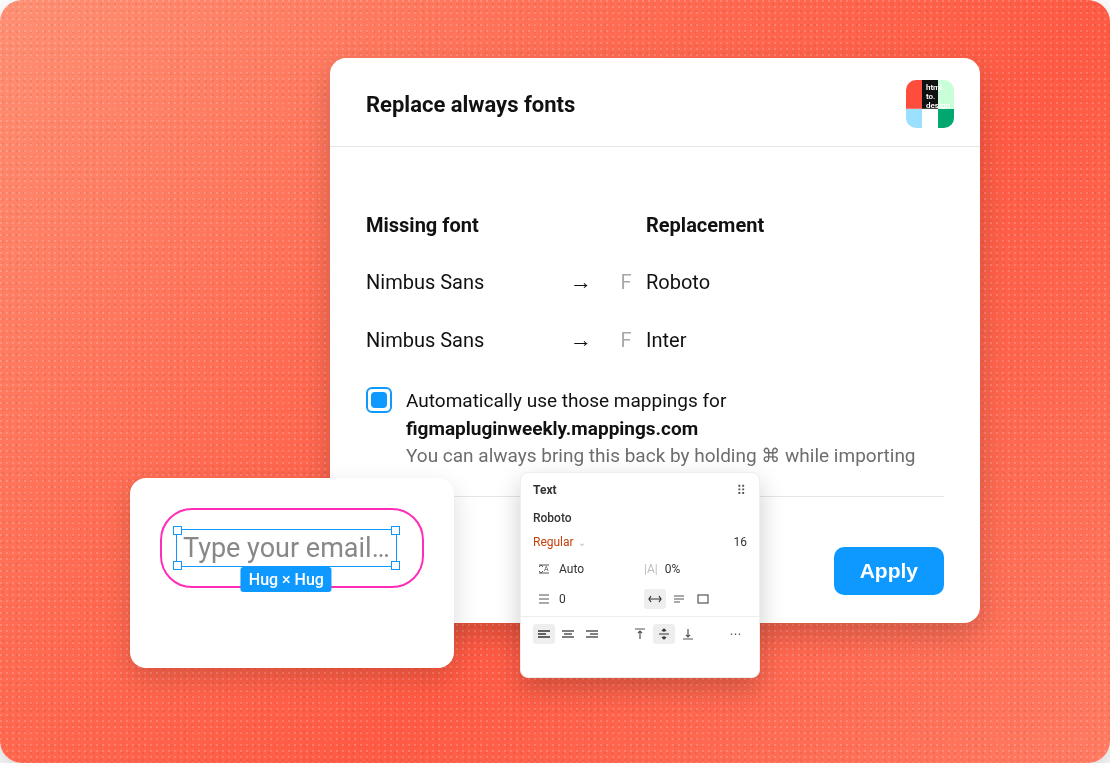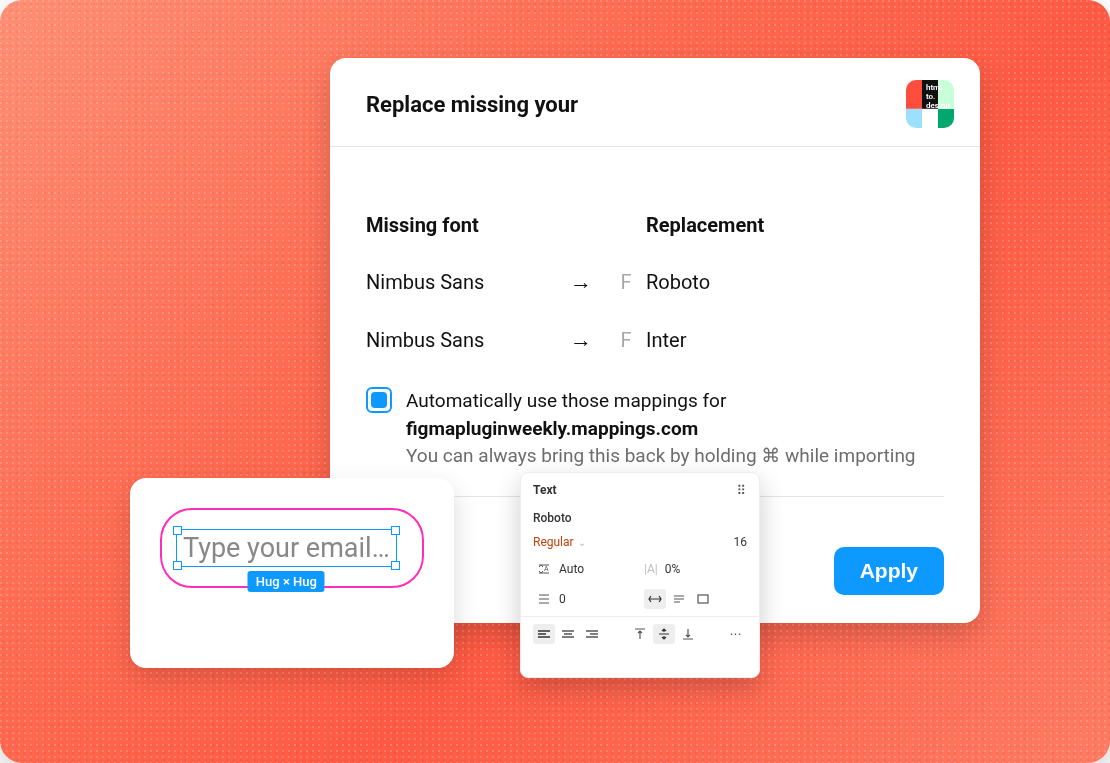--- a/index.html
+++ b/index.html
@@ -129,21 +129,21 @@
 .text-node::before { left: -4px; top: -4px; }
 .text-node::after  { right: -4px; top: -4px; }
 .h1 { position: absolute; left: 0; right: 0; bottom: 0; height: 0; }
 .h1::before { left: -4px; bottom: -4px; }
 .h1::after  { right: -4px; bottom: -4px; }
 .size-tag {
   position: absolute;
   left: 50%; transform: translateX(-50%);
   bottom: -26px;
   background: #0d99ff; color: #fff;
-  font-size: 13px; font-weight: 500;
+  font-size: 16px; font-weight: 500;
   padding: 3px 8px; border-radius: 3px;
 }
 
 .panel {
   position: absolute;
   left: 520px; top: 472px;
   width: 240px; height: 206px;
   background: #fff;
   border-radius: 8px;
   box-shadow: 0 10px 26px rgba(0,0,0,0.2);
@@ -177,21 +177,21 @@
 
 svg { display: block; }
 </style>
 </head>
 <body>
 
 <div class="canvas">
 
   <div class="modal">
     <div class="modal-head">
-      <div class="modal-title">Replace missing your</div>
+      <div class="modal-title">Replace always fonts</div>
       <div class="plugin-badge" data-text="html.
 to.
 design"></div>
     </div>
     <div class="modal-body">
       <div class="grid">
         <div class="col-head">Missing font</div>
         <div></div>
           <div></div>
         <div class="col-head">Replacement</div>

